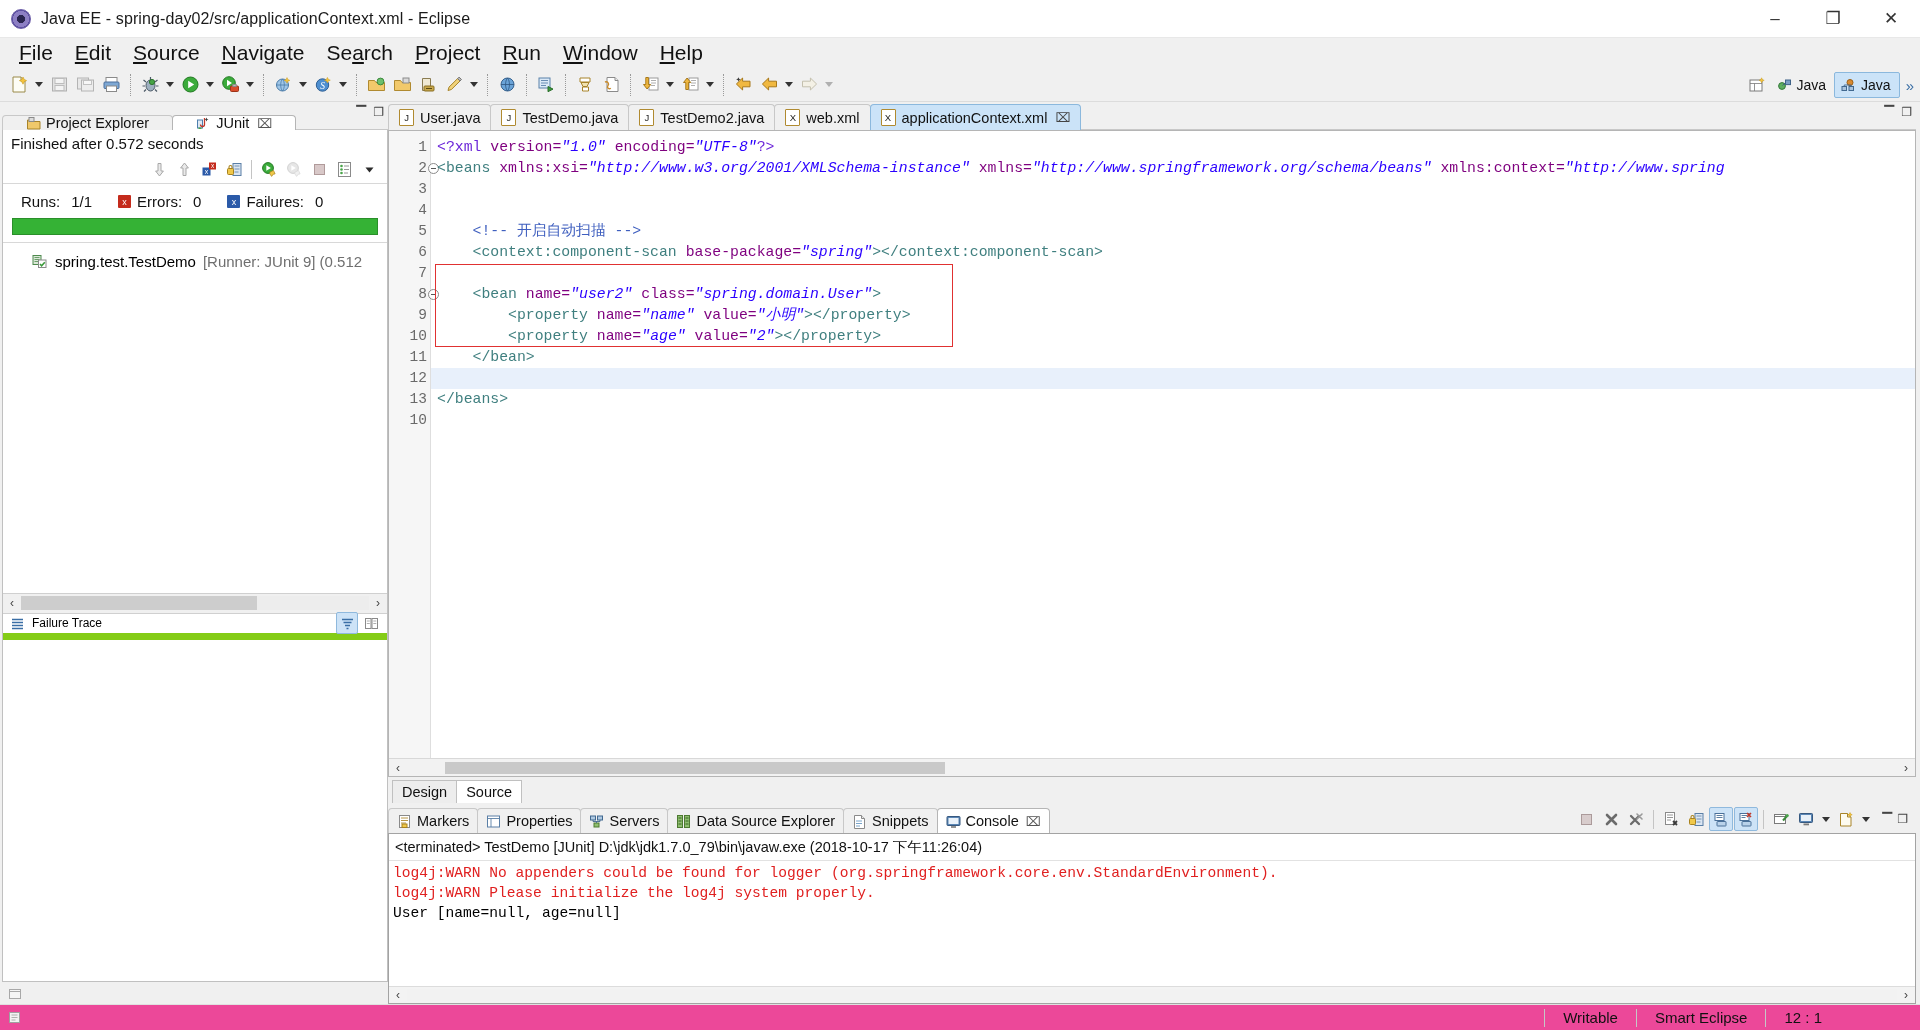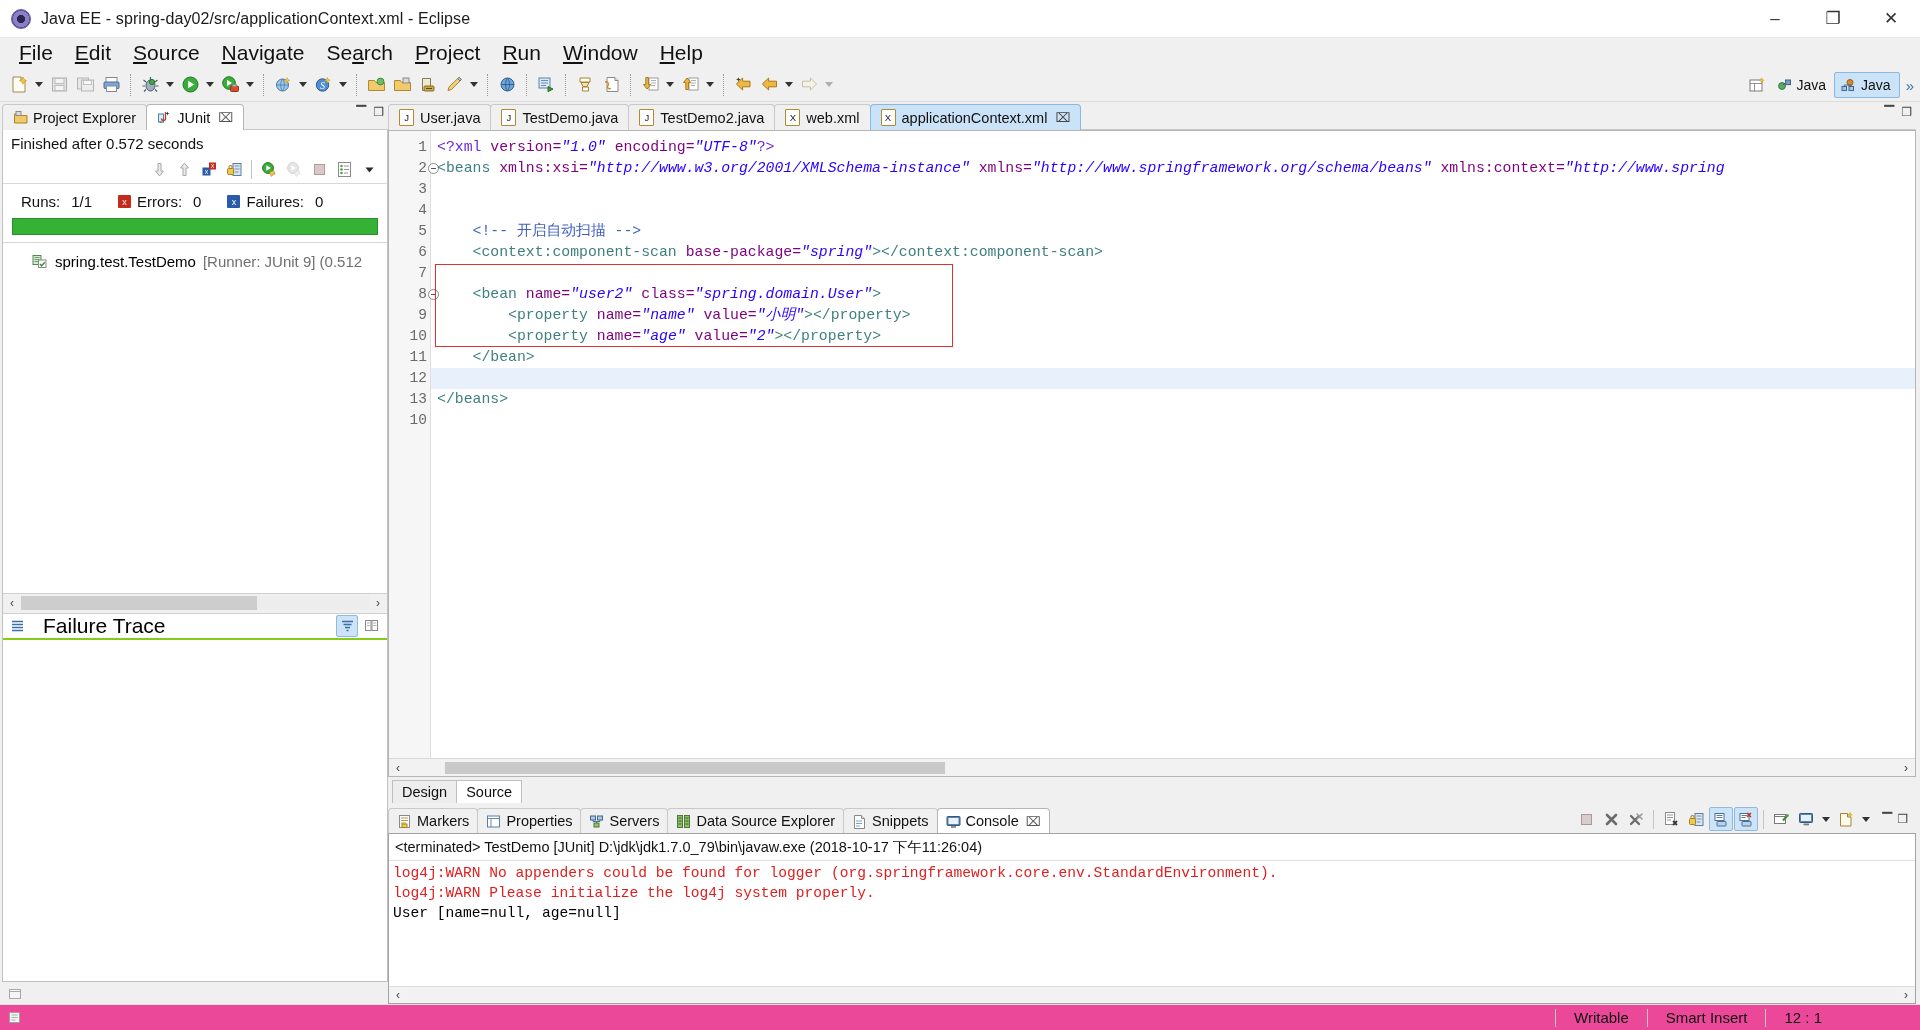--- a/index.html
+++ b/index.html
@@ -65,21 +65,21 @@
   .persp-tab.active { background: #cbe3f8; border: 1px solid #8bb8dd; border-radius: 2px; }
   .persp-more { font-size: 15px; color: #3a6ea5; padding: 0 6px; }
 
   
   .main { flex: 1; display: flex; min-height: 0; background: #f0f0f0; padding: 0 2px 0 0; }
 
   
   .leftcol { width: 388px; display: flex; flex-direction: column; min-height: 0; padding-left: 2px; }
   .viewtabs { height: 28px; display: flex; align-items: flex-end; position: relative; }
   .vtab {
-    display: flex; align-items: center; gap: 5px; height: 26px; padding: 0 10px;
+    display: flex; align-items: center; gap: 5px; height: 15px; padding: 0 23px;
     font-size: 14.5px; color: #111; background: #f0f0f0;
     border: 1px solid #c8c8c8; border-bottom: none;
     border-radius: 4px 4px 0 0; margin-right: -1px;
   }
   .vtab.active { background: #ffffff; border-color: #b5b5b5; z-index: 2; font-weight: normal; }
   .vtab .xmark { font-size: 13px; color: #555; margin-left: 3px; }
   .vtab-fill { flex: 1; border-bottom: 1px solid #c8c8c8; height: 26px; }
   .view-minmax { position: absolute; right: 4px; top: 3px; display: flex; gap: 7px; }
 
   .junit-body { flex: 1; background: #fff; border: 1px solid #c0c0c0; border-top: none; display: flex; flex-direction: column; min-height: 0; }
@@ -94,22 +94,22 @@
   .progress-wrap { padding: 0 9px 7px; }
   .progress-bar { height: 17px; background: #35b235; border: 1px solid #2a8f2a; }
   .junit-tree { flex: 1; border-top: 1px solid #d8d8d8; padding: 8px 0 0 0; min-height: 0; overflow: hidden; background: #fff; }
   .tree-row { display: flex; align-items: center; gap: 7px; padding: 2px 0 2px 28px; font-size: 15px; white-space: nowrap; }
   .tree-row .grey { color: #6f6f6f; }
   .hscroll-strip { height: 20px; background: #f0f0f0; border-top: 1px solid #d0d0d0; display: flex; align-items: center; }
   .hs-arrow { width: 18px; text-align: center; font-size: 12px; color: #444; }
   .hs-track { flex: 1; height: 14px; background: #ededed; position: relative; }
   .hs-thumb { position: absolute; left: 0; top: 0; height: 14px; width: 236px; background: #cdcdcd; }
   .failure-trace {
-    height: 27px; display: flex; align-items: center; gap: 18px; padding-left: 7px;
-    font-size: 21px; border-top: 1px solid #d0d0d0; border-bottom: 2px solid #84cc16; background: #fff;
+    height: 27px; display: flex; align-items: center; gap: 7px; padding-left: 7px;
+    font-size: 12px; border-top: 1px solid #d0d0d0; border-bottom: 7px solid #84cc16; background: #fff;
   }
   .ft-tools { margin-left: auto; display: flex; gap: 2px; padding-right: 5px; }
   .ft-btn { width: 22px; height: 22px; display: flex; align-items: center; justify-content: center; border-radius: 2px; }
   .ft-btn.sel { background: #cde3f7; border: 1px solid #8fb9dd; }
   .trace-area { flex: 1; background: #fff; min-height: 0; }
   .left-bottom-strip { height: 22px; background: #f0f0f0; display: flex; align-items: center; padding-left: 6px; }
 
   
   .rightcol { flex: 1; display: flex; flex-direction: column; min-width: 0; padding-right: 2px; }
 
@@ -822,19 +822,19 @@
 
   <div class="statusbar">
     <div class="sb-left">
       <svg class="ic" width="15" height="15" viewBox="0 0 15 15">
           <rect x="1.5" y="2.5" width="10" height="10" fill="#f2f2f2" stroke="#a0a0a0"></rect>
           <path d="M3.5 5h6M3.5 7.5h6M3.5 10h4" stroke="#a0a0a0" stroke-width=".8"></path>
         </svg>
     </div>
     <div class="sb-cells" id="sbcells">
         <div class="sb-cell">Writable</div>
-        <div class="sb-cell">Smart Insert</div>
+        <div class="sb-cell">Smart Eclipse</div>
         <div class="sb-cell">12 : 1</div>
       </div>
     <div class="sb-pad"></div>
   </div>
 
 </div>
 
 </body></html>

